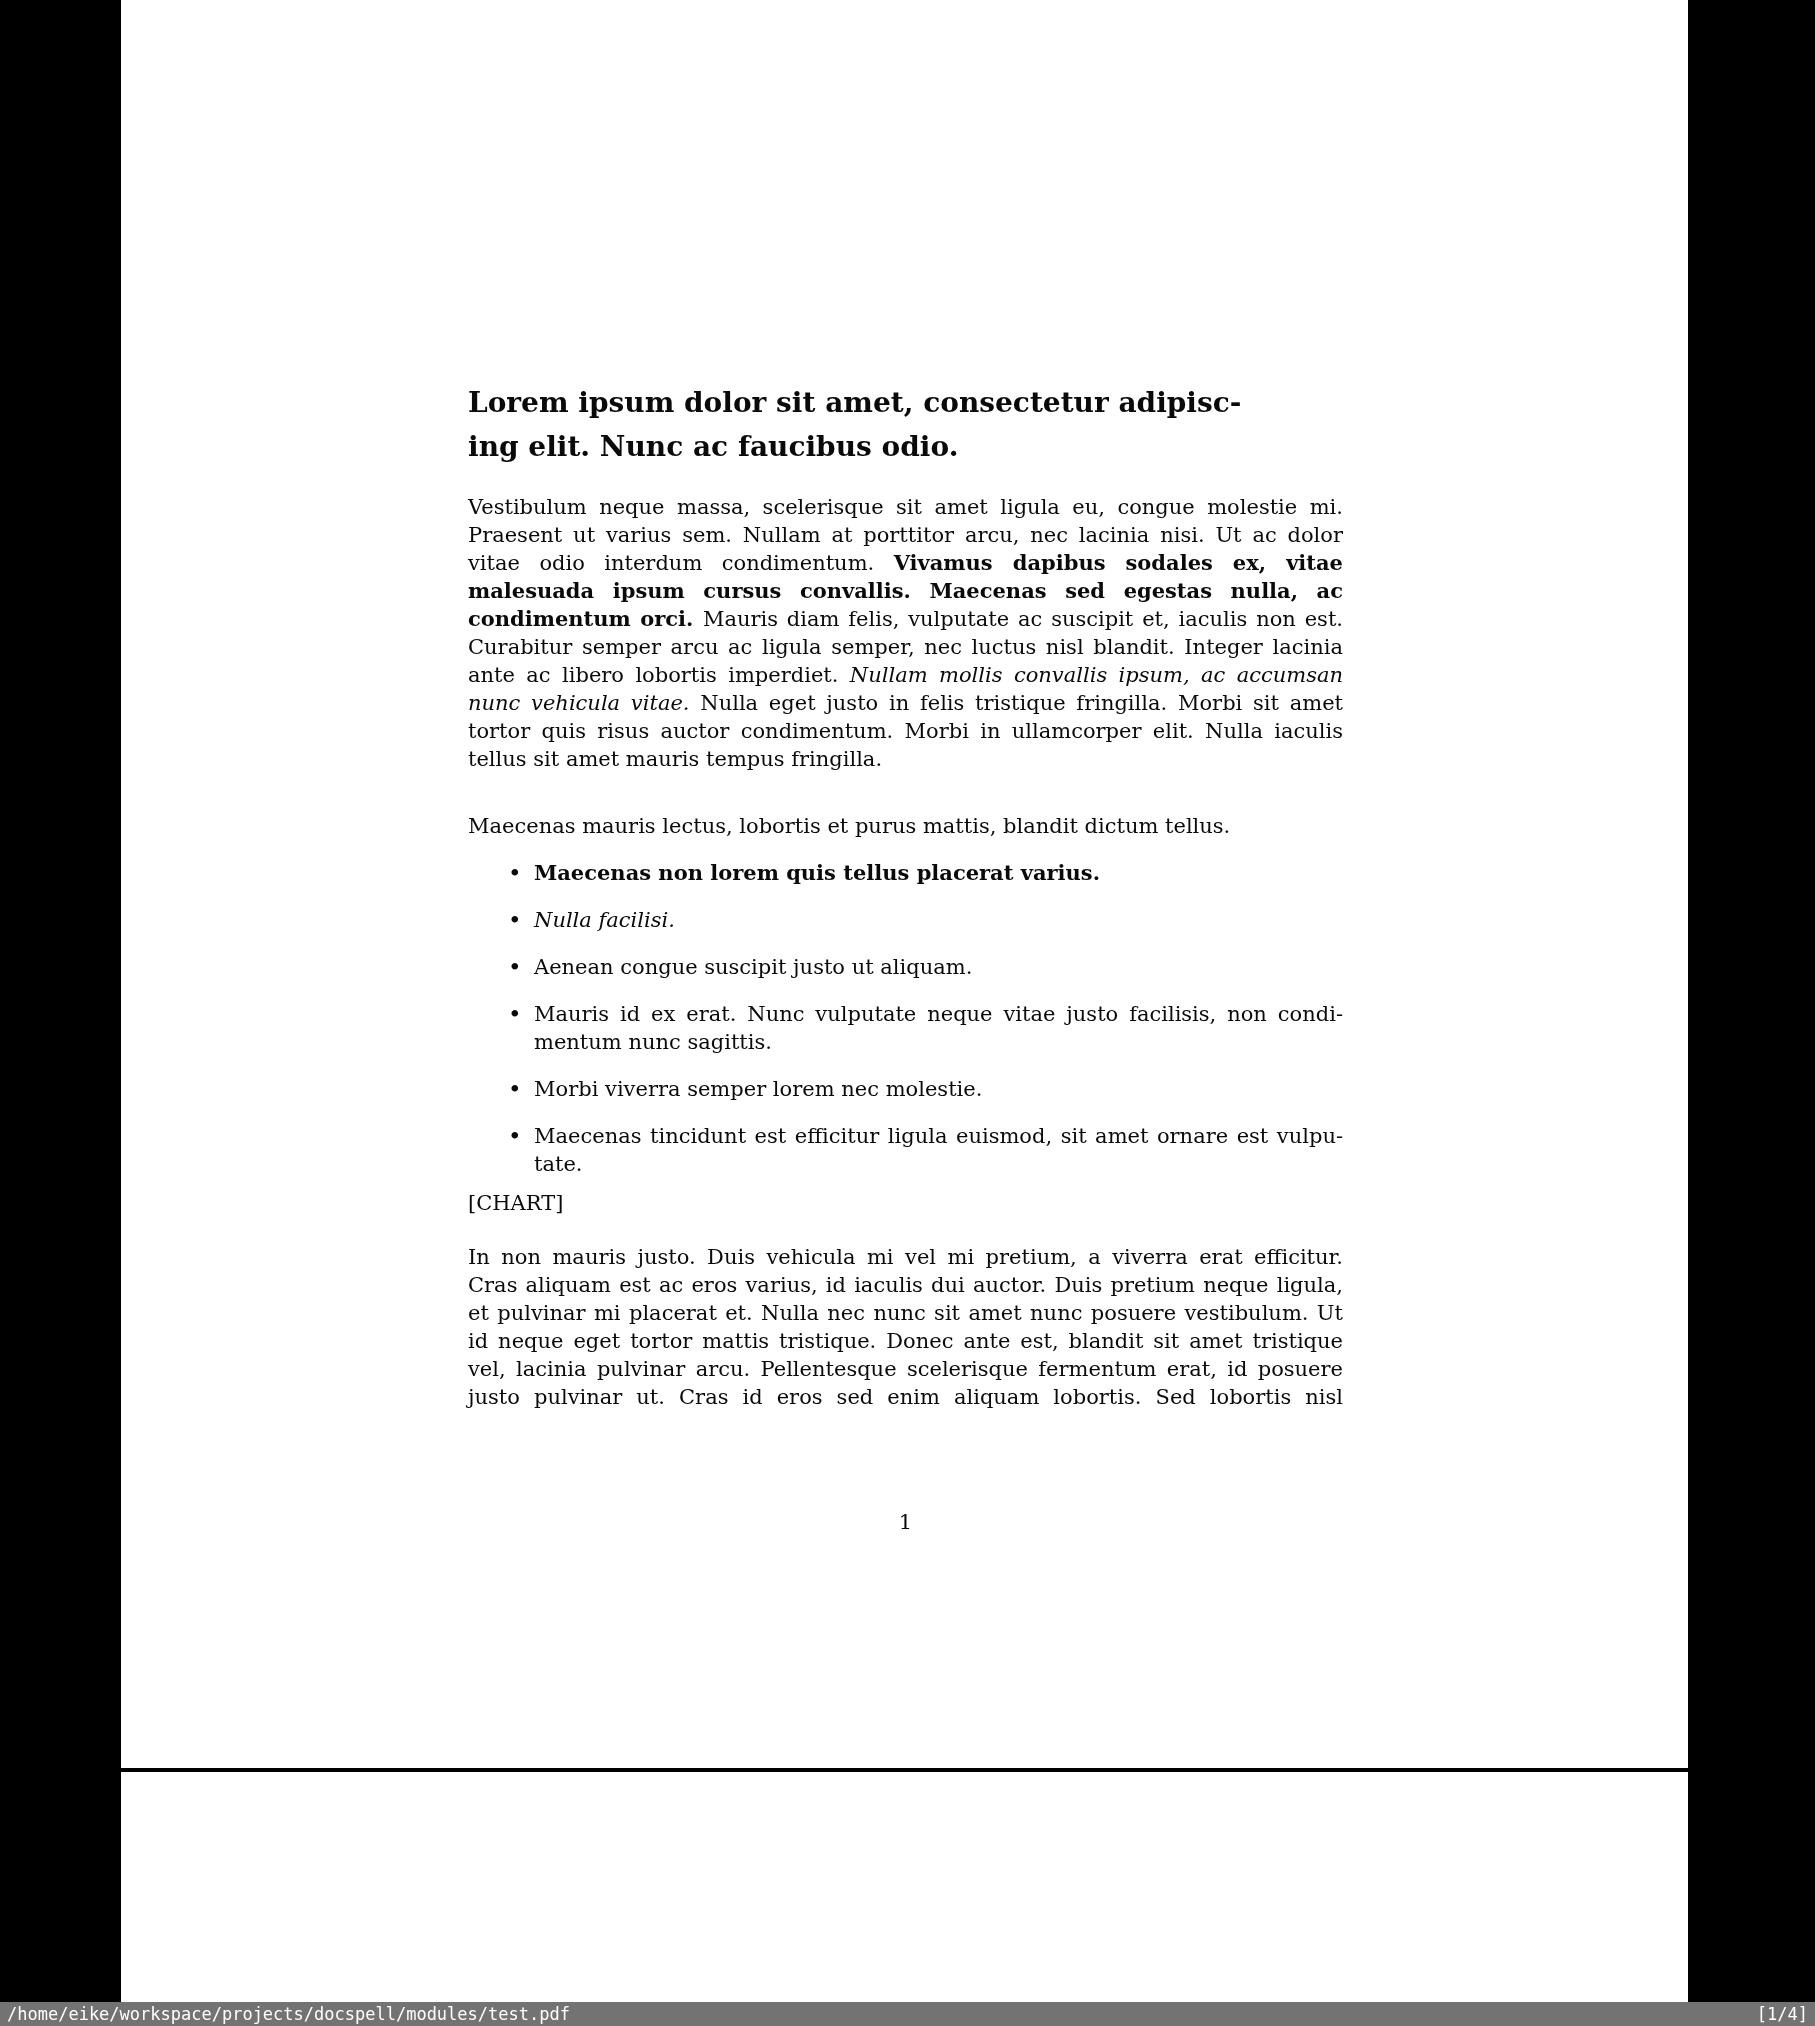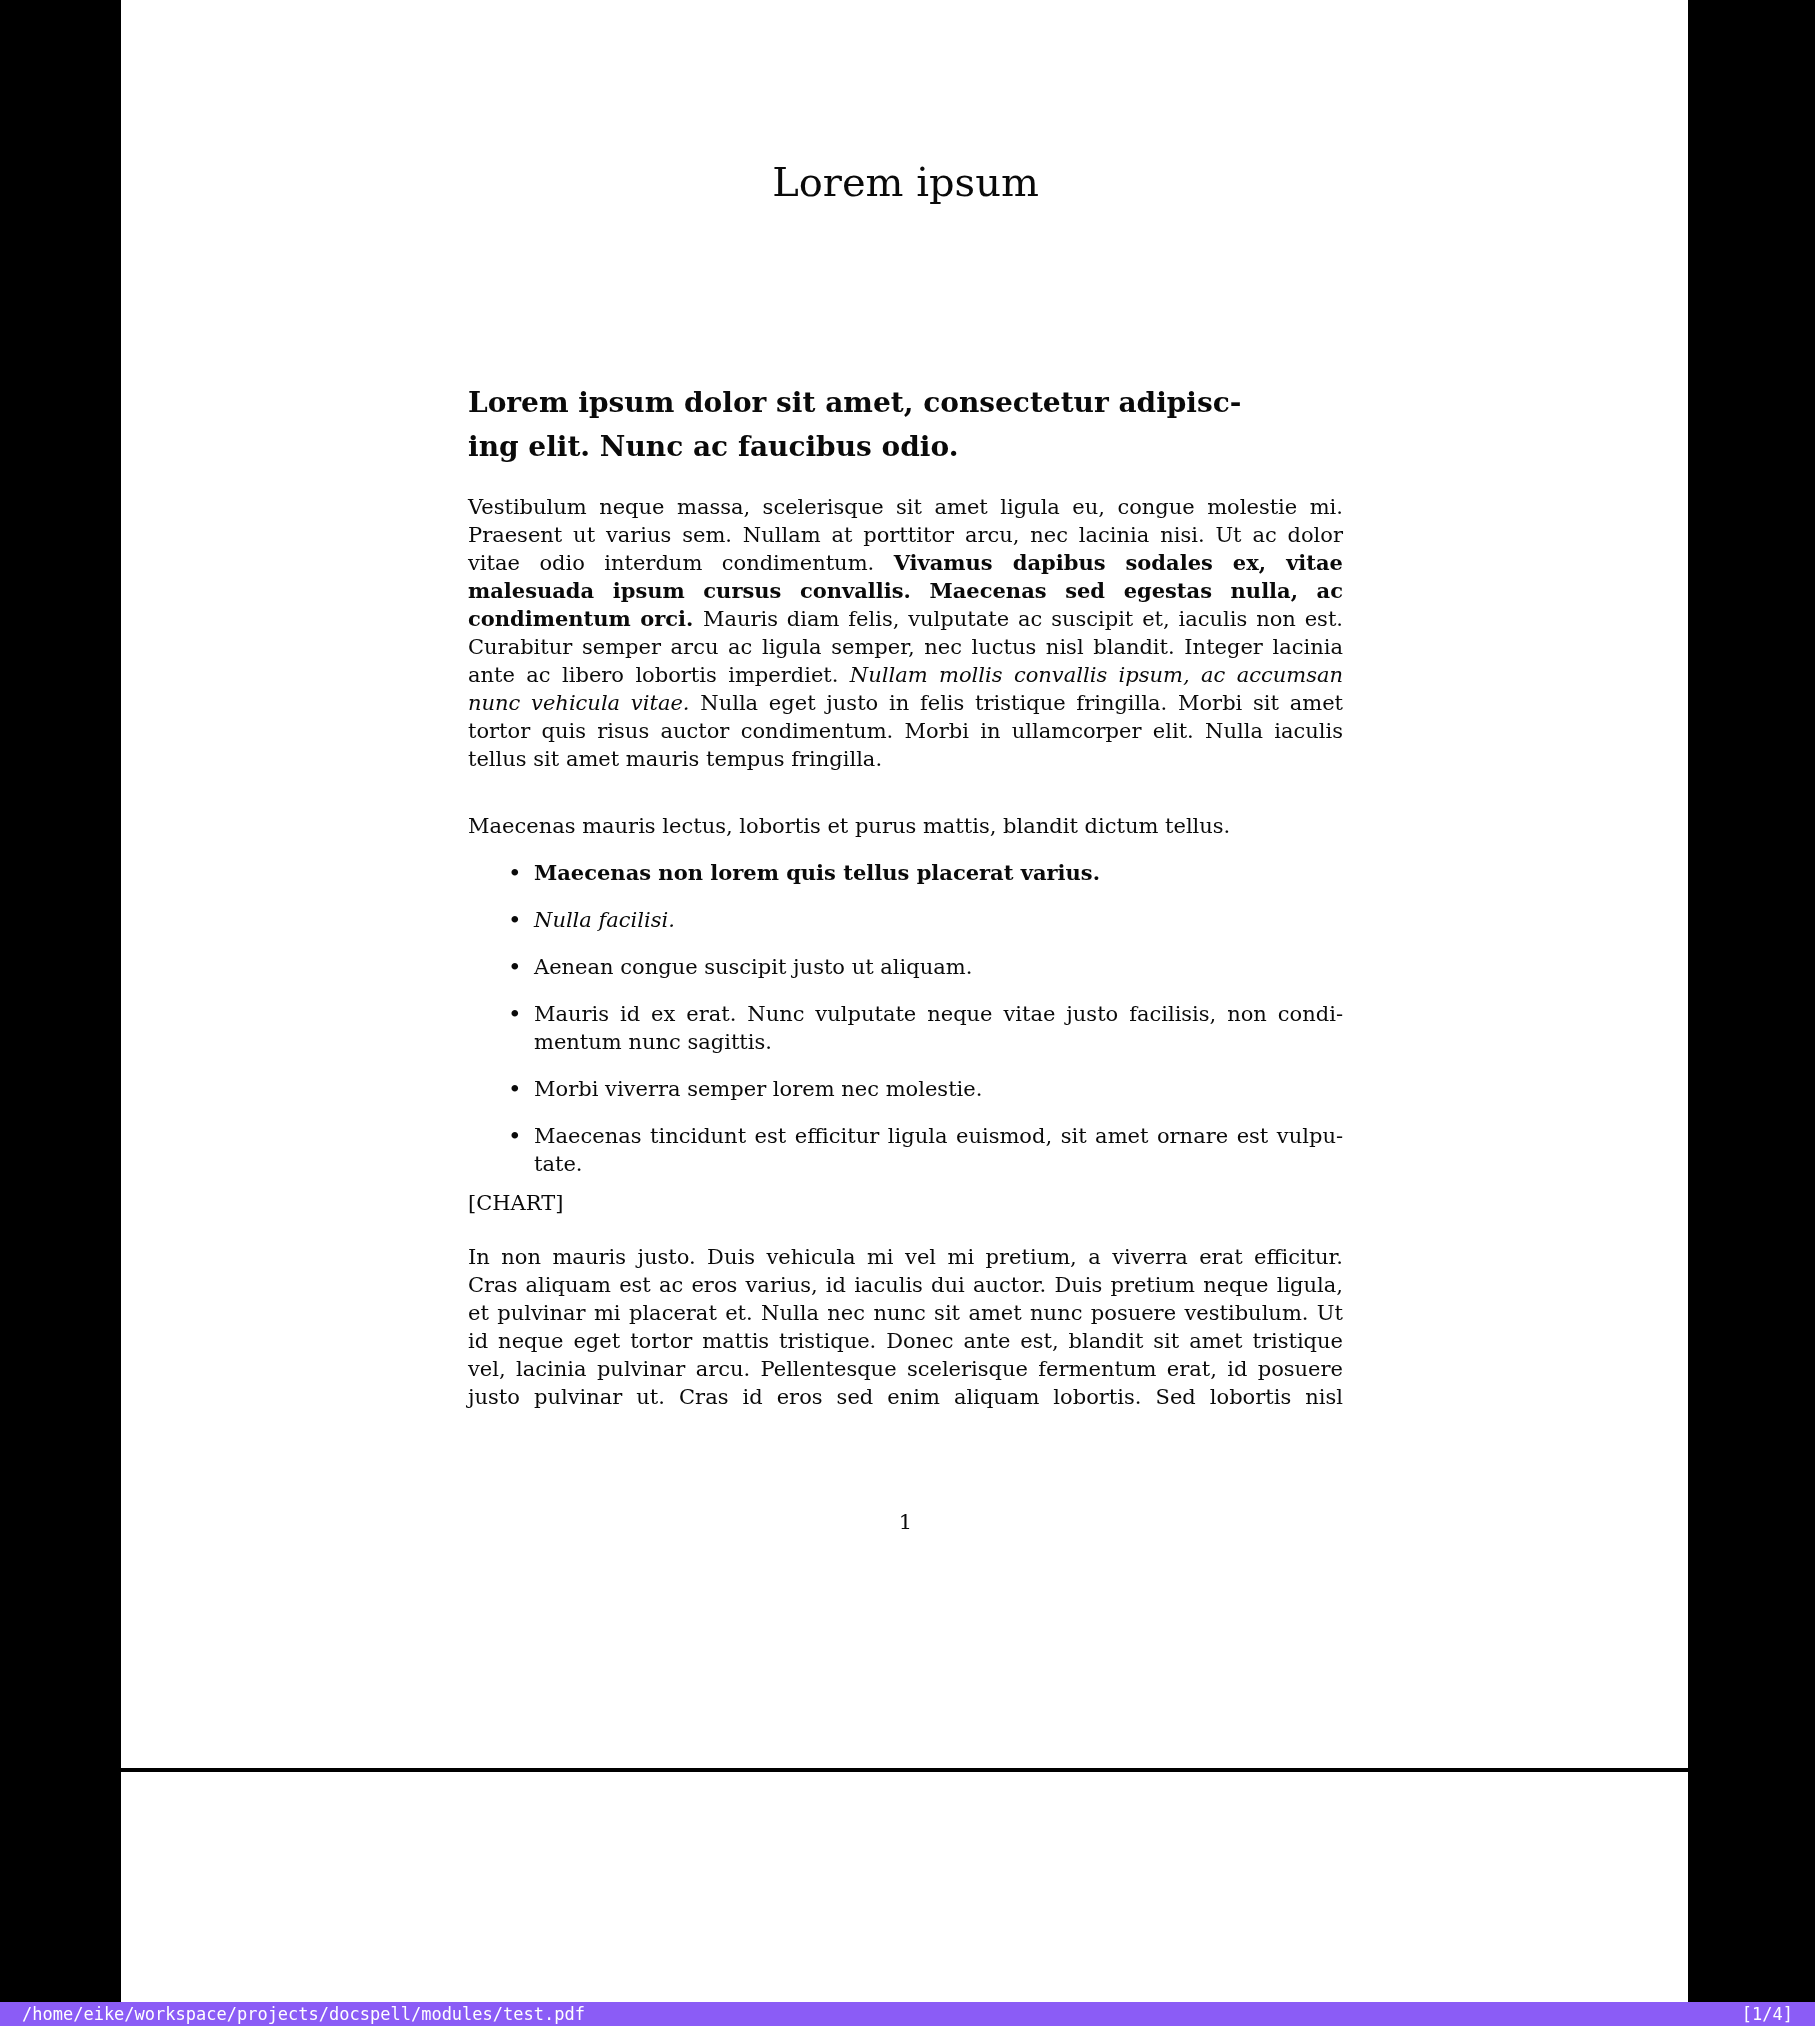--- a/index.html
+++ b/index.html
@@ -70,40 +70,39 @@
     line-height: 28px;
     color: #0a0a0a;
   }
 
   .status-bar {
     position: absolute;
     left: 0;
     top: 2002px;
     width: 1815px;
     height: 24px;
-    background: #8b5cf6;
+    background: #737373;
     color: #ffffff;
     font-family: "DejaVu Sans Mono", monospace;
     font-size: 17px;
     display: flex;
     justify-content: space-between;
     align-items: center;
-    padding: 0 22px;
+    padding: 0 7px;
     box-sizing: border-box;
     white-space: nowrap;
   }
 </style>
 </head>
 <body>
 
 <div class="viewport">
 
   <div class="pdf-page page-1">
 
-    <div class="block doc-title">Lorem ipsum</div>
 
     <div class="block section-heading">
         <div class="lline"><span>Lorem ipsum dolor sit amet, consectetur adipisc-</span></div>
         <div class="lline"><span>ing elit. Nunc ac faucibus odio.</span></div>
       </div>
 
     <div class="block bodytext para-1">
         <div class="jline"><span>Vestibulum neque massa, scelerisque sit amet ligula eu, congue molestie mi.</span></div>
         <div class="jline"><span>Praesent ut varius sem. Nullam at porttitor arcu, nec lacinia nisi. Ut ac dolor</span></div>
         <div class="jline"><span>vitae odio interdum condimentum. </span><span class="b">Vivamus dapibus sodales ex, vitae</span></div>

